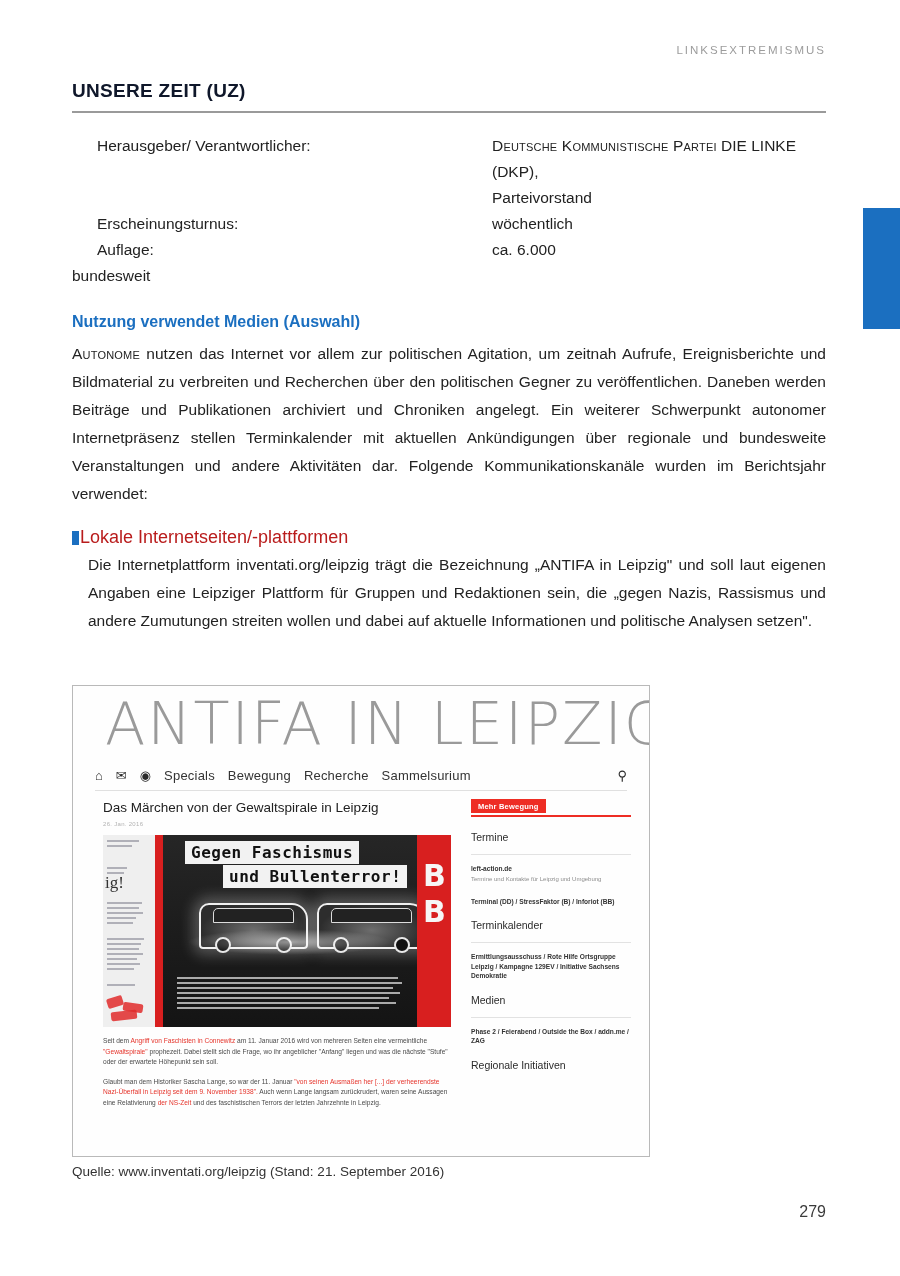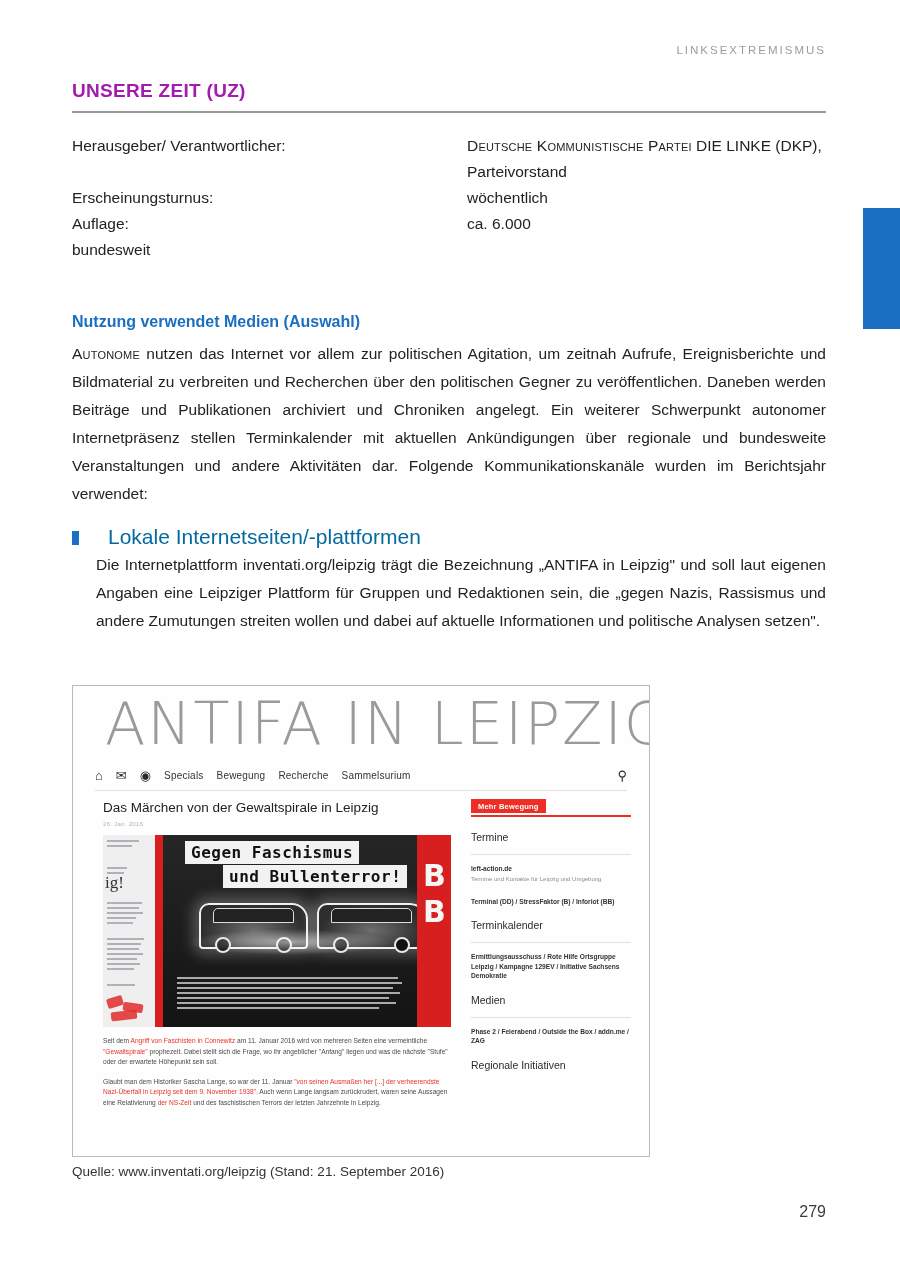--- a/index.html
+++ b/index.html
@@ -41,21 +41,21 @@
     background: #1b6fc0;
   }
 
   .page-title {
     position: absolute;
     top: 80px;
     left: 72px;
     font-size: 19px;
     font-weight: 700;
     letter-spacing: 0.3px;
-    color: #a21caf;
+    color: #0f172a;
   }
 
   .title-rule {
     position: absolute;
     top: 111px;
     left: 72px;
     width: 754px;
     height: 2px;
     background: #9a9a9a;
   }
@@ -69,20 +69,21 @@
     font-size: 15.5px;
     line-height: 26px;
     color: #222;
   }
   .facts-row {
     display: flex;
   }
   .facts-label {
     width: 395px;
     flex: 0 0 395px;
+    margin-left: 25px;
   }
   .facts-value {
     flex: 1;
   }
   .smallcaps {
     font-variant: small-caps;
     letter-spacing: 0.2px;
   }
 
   
@@ -114,27 +115,27 @@
   }
   .bullet-marker {
     position: absolute;
     left: 0;
     top: 8px;
     width: 7px;
     height: 14px;
     background: #1b6fc0;
   }
   .bullet-head {
-    margin-left: 36px;
-    font-size: 21px;
+    margin-left: 8px;
+    font-size: 18px;
     line-height: 28px;
-    color: #0369a1;
+    color: #b91c1c;
   }
   .bullet-body {
-    margin-left: 24px;
+    margin-left: 16px;
     font-size: 15.5px;
     line-height: 28px;
     text-align: justify;
     color: #222;
   }
 
   
   .figure {
     position: absolute;
     top: 685px;
@@ -184,21 +185,21 @@
     gap: 13px;
     font-size: 9.5px;
     color: #3a3a3a;
   }
   .site-nav .navicon {
     font-size: 13px;
     color: #2b2b2b;
     line-height: 1;
   }
   .site-nav .navitem {
-    font-size: 10px;
+    font-size: 13px;
     color: #333;
     white-space: nowrap;
     letter-spacing: .2px;
     text-align: center;
   }
   .site-nav .spacer { flex: 1; }
   .nav-rule {
     position: absolute;
     top: 104px;
     left: 22px;

